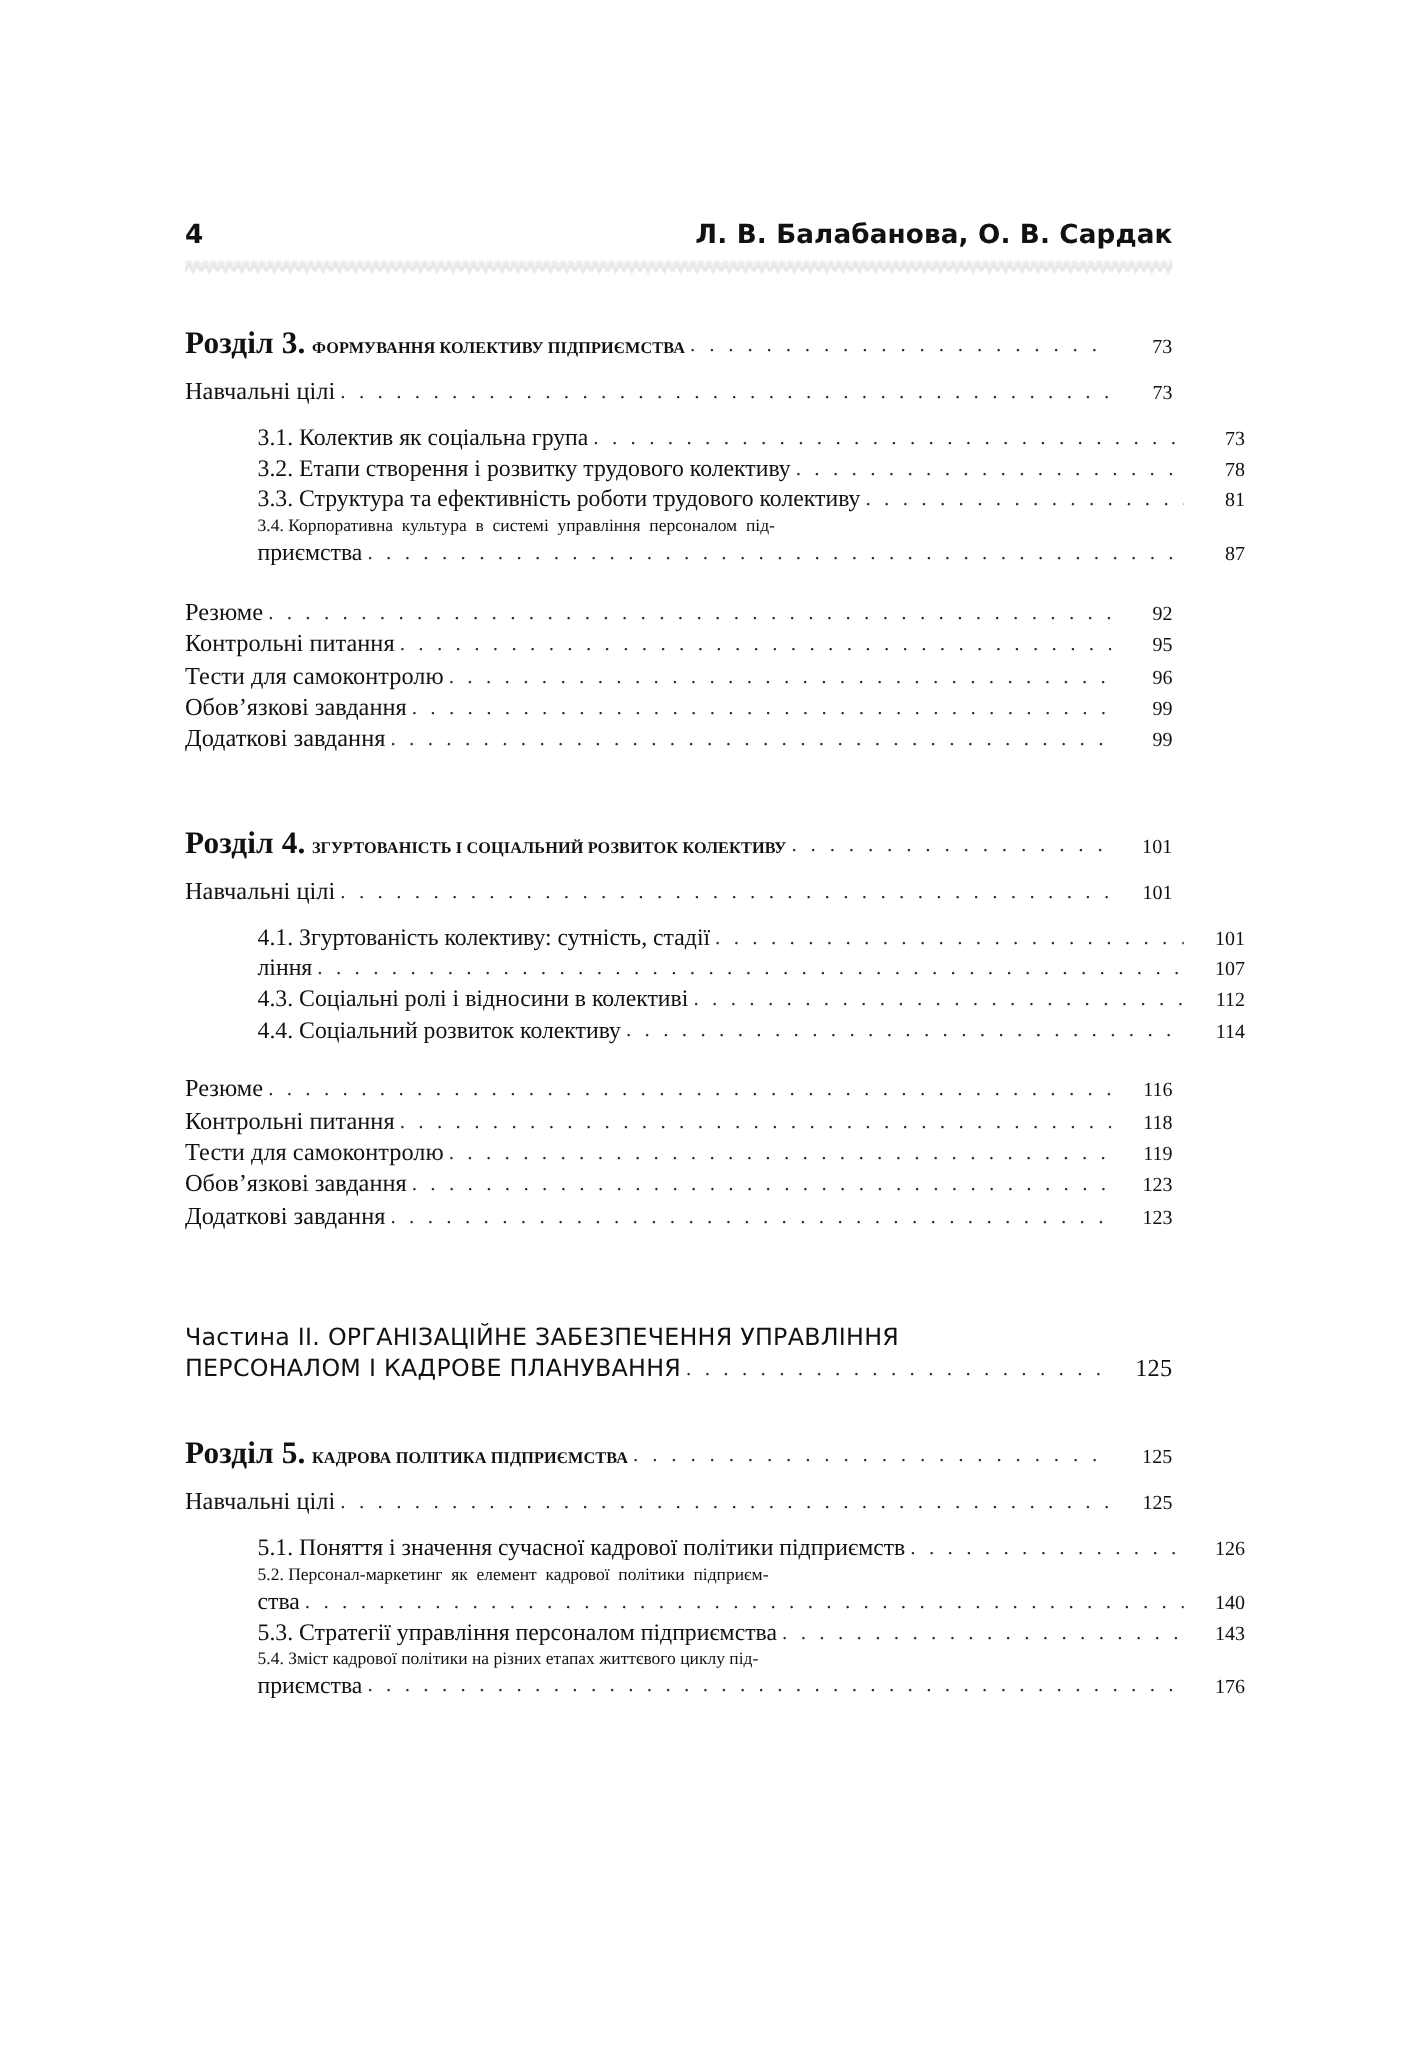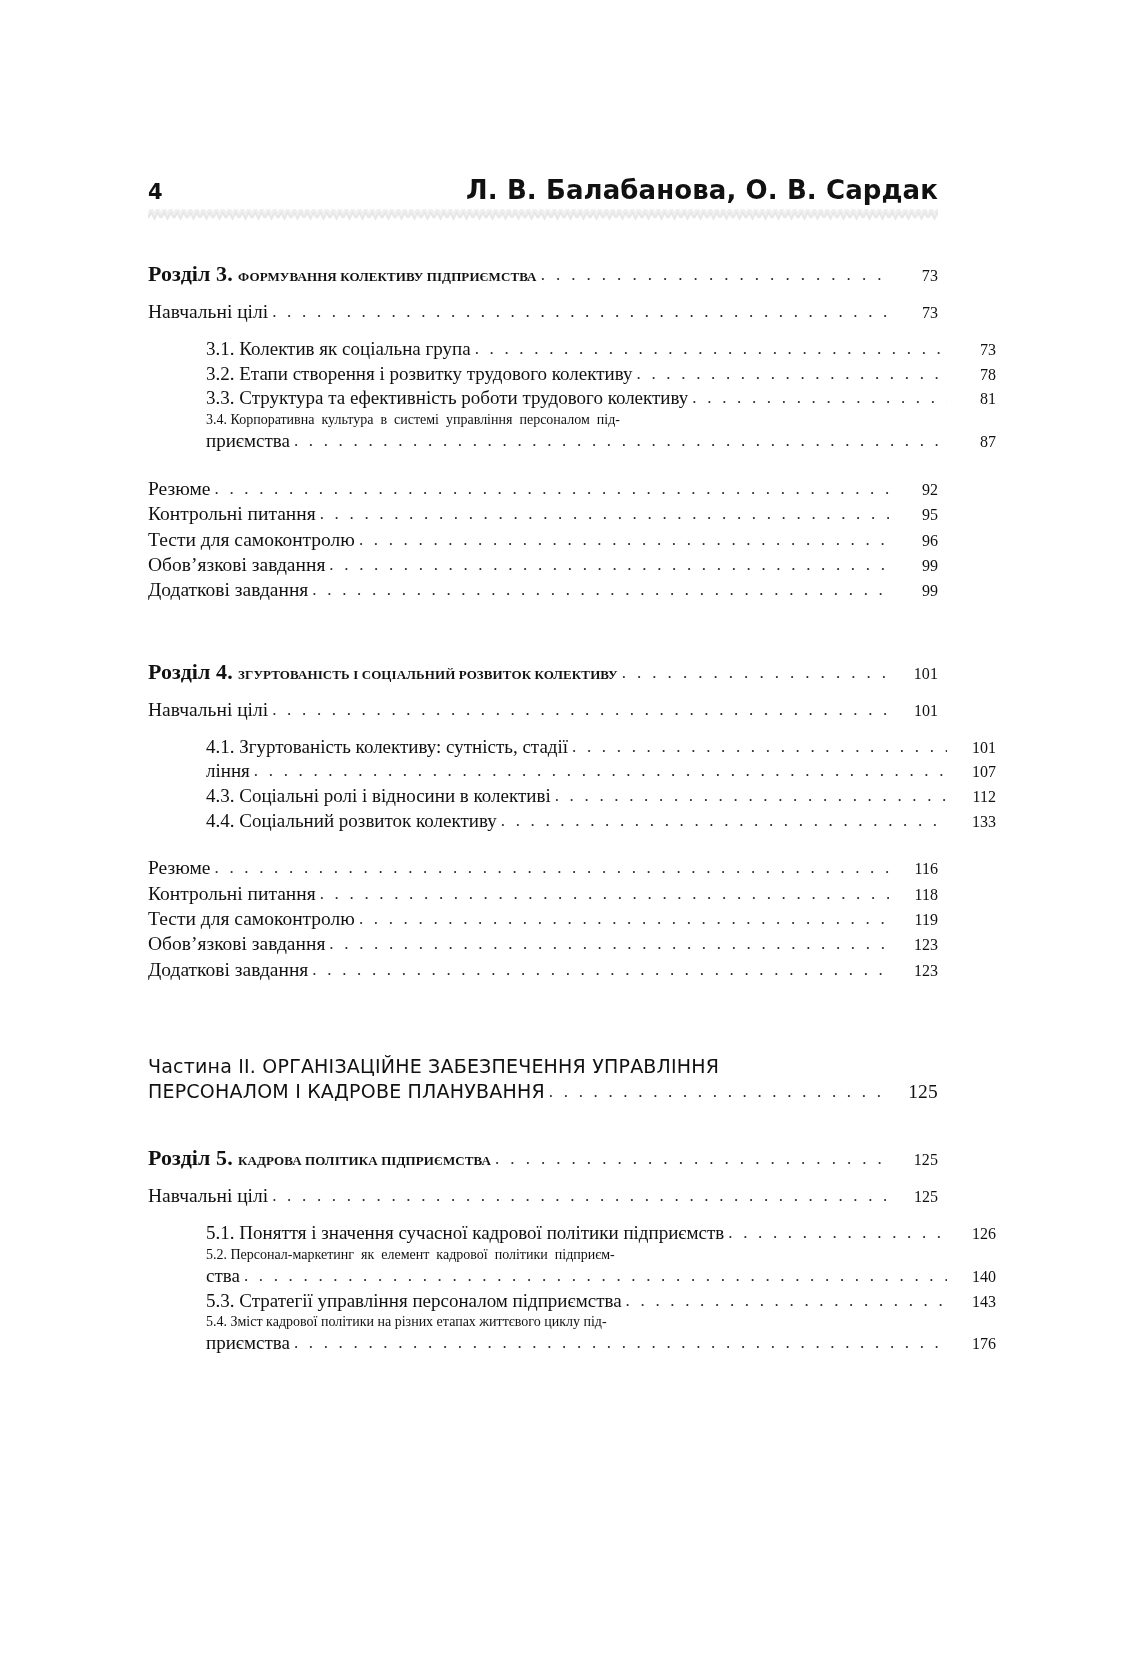--- a/index.html
+++ b/index.html
@@ -37,21 +37,21 @@
     align-items: baseline;
     justify-content: space-between;
     font-family: "DejaVu Sans", sans-serif;
     font-weight: bold;
     font-size: 21px;
     letter-spacing: 0.2px;
     color: #111111;
     height: 26px;
   }
   .runhead .folio { font-size: 21px; }
-  .runhead .authors { font-size: 26px; letter-spacing: 0.1px; }
+  .runhead .authors { font-size: 21px; letter-spacing: 0.1px; }
 
   .zigzag {
     margin-top: 7px;
     height: 13px;
     width: 100%;
     opacity: 0.85;
   }
 
   
   .block { margin-top: 0; }
@@ -81,21 +81,21 @@
     font-size: 16px;
   }
 
   
   .chapter {
     font-size: 20.5px;
     letter-spacing: 0.1px;
     margin-bottom: 0;
   }
   .chapter .txt { font-weight: bold; }
-  .chapter .txt .small { font-size: 22px; }
+  .chapter .txt .small { font-size: 25px; }
   .chapter .txt .caps { font-size: 13px; }
   .chapter .pg { font-weight: normal; min-width: 46px; }
   .chapter .leader { letter-spacing: 3.4px; }
 
   
   .lvl1 {
     font-size: 19.5px;
   }
   .lvl1 .pg { min-width: 46px; }
 
@@ -270,21 +270,21 @@
         </div>
 
         <div class="row lvl2">
           <span class="txt"><span>4.3.</span>&nbsp;<span>Соціальні ролі і відносини в колективі</span></span>
           <span class="leader">. . . . . . . . . . . . . . . . . . . . . . . . . . . . . . . . . . . . . . . . . . . . . . . . . . . . . . . . . . . . . . . . . . . . . . . . . . . . . . . . . . . . . . . . .</span>
           <span class="pg">112</span>
         </div>
         <div class="row lvl2">
           <span class="txt"><span>4.4.</span>&nbsp;<span>Соціальний розвиток колективу</span></span>
           <span class="leader">. . . . . . . . . . . . . . . . . . . . . . . . . . . . . . . . . . . . . . . . . . . . . . . . . . . . . . . . . . . . . . . . . . . . . . . . . . . . . . . . . . . . . . . . .</span>
-          <span class="pg">133</span>
+          <span class="pg">114</span>
         </div>
       </div>
 
       <div class="gap-md"></div>
 
       <div class="tight">
         <div class="row lvl1">
           <span class="txt">Резюме</span>
           <span class="leader">. . . . . . . . . . . . . . . . . . . . . . . . . . . . . . . . . . . . . . . . . . . . . . . . . . . . . . . . . . . . . . . . . . . . . . . . . . . . . . . . . . . . . . . . .</span>
           <span class="pg">116</span>

